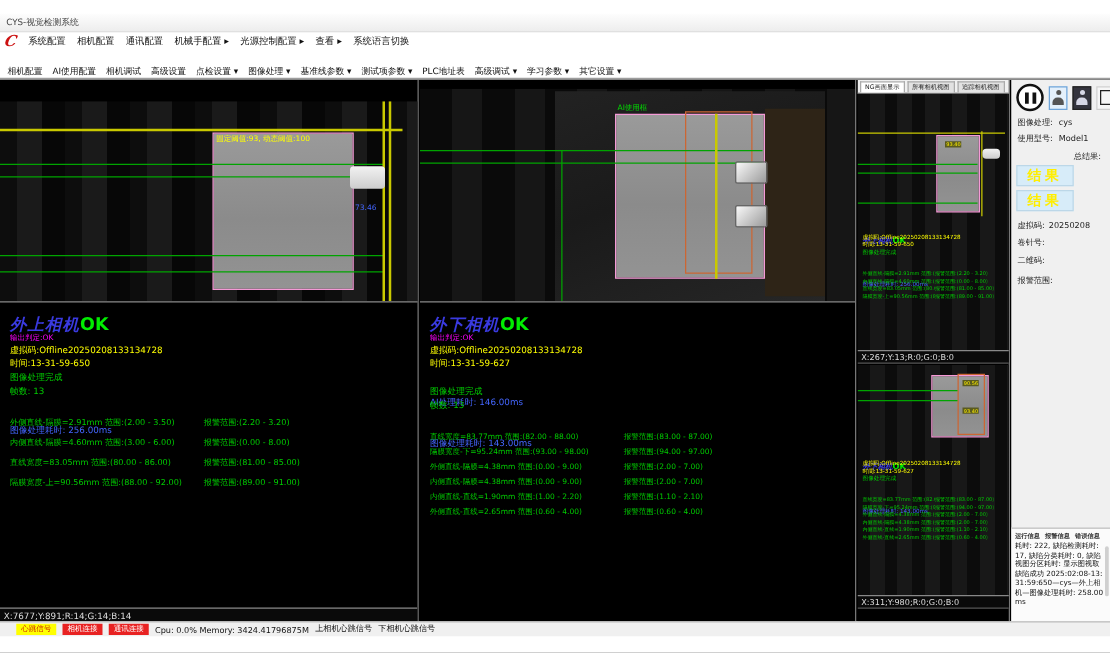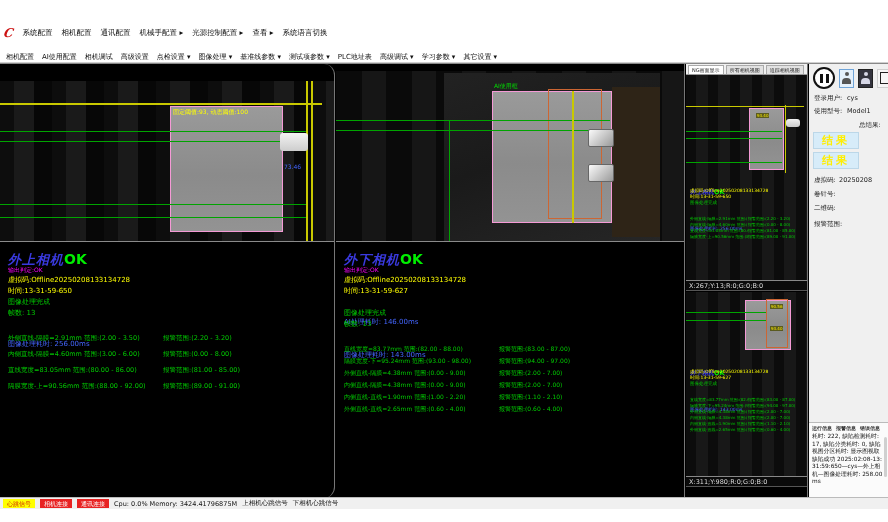--- a/index.html
+++ b/index.html
@@ -10,21 +10,21 @@
   .menubar{left:0;top:26px;width:888px;height:13px;background:#fff;display:flex;align-items:center;gap:9px;padding-left:4px;box-sizing:border-box;}
   .logo{color:#cc1111;font-family:"DejaVu Serif",serif;font-style:italic;font-weight:bold;font-size:12px;line-height:12px;transform:skewX(-12deg);}
   .menubar span.mi{font-size:7.5px;color:#111;cursor:default;}
   .tabstrip{left:0;top:39px;width:888px;height:12px;background:#f0f0f0;border-bottom:1px solid #aaa;box-sizing:border-box;}
   .runtab{position:absolute;left:3px;top:1px;height:11px;background:#fff;border:1px solid #aaa;border-bottom:none;font-size:7px;line-height:11px;padding:0 7px;color:#222;}
   .toolbar{left:0;top:51px;width:888px;height:12px;background:#fff;border-bottom:1px solid #cfcfcf;display:flex;align-items:center;gap:8px;padding-left:6px;box-sizing:border-box;}
   .toolbar span.ti{font-size:7px;color:#111;}
   
   .main{left:0;top:63px;width:888px;height:434px;background:#000;border-top:1px solid #888;box-sizing:border-box;}
   .panel{position:absolute;top:0;height:434px;background:#000;overflow:hidden;}
-  .p-left{left:0;width:335px;border-right:1px solid #777;box-sizing:border-box;border-radius:11px;}
+  .p-left{left:0;width:335px;border-right:1px solid #777;box-sizing:border-box;}
   .p-mid{left:336px;width:349px;border-right:1px solid #777;box-sizing:border-box;}
   .p-prev{left:686px;width:122px;border-right:1px solid #777;box-sizing:border-box;background:#000;}
   .p-side{left:809px;width:79px;background:#f0f0f0;}
   
   .scene{position:absolute;left:0;overflow:hidden;}
   .stripes{position:absolute;inset:0;background:repeating-linear-gradient(90deg,#0d0d0d 0 14px,#1a1a1a 14px 34px,#070707 34px 52px);}
   .hline{position:absolute;height:1px;}
   .vline{position:absolute;width:1px;}
   .green{background:#00a400;}
   .yellow{background:#c9c900;}
@@ -76,31 +76,34 @@
   .doorico:after{content:"➜";position:absolute;right:-5px;top:1px;font-size:7px;color:#222;line-height:8px;}
   .srow{position:absolute;left:5px;font-size:6.5px;color:#222;white-space:nowrap;}
   .sval{position:absolute;font-size:6.5px;color:#222;white-space:nowrap;}
   .resbox{position:absolute;left:4px;width:46px;height:17px;background:#d7ecf9;border:1px solid #bcd7e8;color:#ffee00;font-weight:bold;font-size:11px;line-height:16px;text-align:center;letter-spacing:3px;box-sizing:border-box;}
   .logpanel{position:absolute;left:0;top:358px;width:79px;height:76px;background:#fbfbfb;border-top:1px solid #bbb;box-sizing:border-box;}
   .logtabs{display:flex;gap:4px;padding:2px 0 1px 3px;}
   .logtabs span{font-size:5px;color:#333;font-weight:bold;}
   .logtext{font-size:5.8px;line-height:7.5px;color:#111;padding:1px 5px 0 3px;word-break:break-all;}
   .logscroll{position:absolute;right:1px;top:14px;width:3px;height:40px;background:#d0d0d0;border-radius:2px;}
   
-  .statusbar{left:0;top:497px;width:888px;height:12px;background:#f0f0f0;border-top:1px solid #bbb;display:flex;align-items:center;gap:5px;padding-left:3px;box-sizing:border-box;}
+  .statusbar{left:0;top:497px;width:888px;height:12px;background:#f0f0f0;border-top:1px solid #bbb;display:flex;align-items:center;gap:5px;padding-left:13px;box-sizing:border-box;}
   .badge{font-size:6px;line-height:9px;padding:0 4px;}
   .b-yel{background:#ffff00;color:#cc2200;}
   .b-red{background:#e82222;color:#fff;}
   .stext{font-size:6.5px;color:#111;white-space:nowrap;}
 </style>
 </head>
 <body>
 
 <div id="app">
 
+  <div class="abs titlebar">
+    <span>CYS-视觉检测系统</span>
+  </div>
 
   <div class="abs menubar">
     <span class="logo">C</span>
 
   <span class="mi">系统配置</span>
       <span class="mi">相机配置</span>
       <span class="mi">通讯配置</span>
       <span class="mi">机械手配置 ▸</span>
       <span class="mi">光源控制配置 ▸</span>
       <span class="mi">查看 ▸</span>
@@ -164,20 +167,21 @@
           </div>
           <div class="mrow" style="top: 302px;">
             <span class="mtext">直线宽度=83.05mm 范围:(80.00 - 86.00)</span>
             <span class="malarm">报警范围:(81.00 - 85.00)</span>
           </div>
           <div class="mrow" style="top: 318px;">
             <span class="mtext">隔膜宽度-上=90.56mm 范围:(88.00 - 92.00)</span>
             <span class="malarm">报警范围:(89.00 - 91.00)</span>
           </div>
         </div>
+      <div class="coordbar">X:7677;Y:891;R:14;G:14;B:14</div>
     </div>
 
     <div class="panel p-mid">
       <div class="scene" style="top:7px;width:349px;height:170px;">
         <div class="stripes" style="background:repeating-linear-gradient(90deg,#0a0a0a 0 26px,#161616 26px 50px);"></div>
         <div style="position:absolute;left:108px;top:2px;width:216px;height:168px;background:linear-gradient(160deg,#222 0%,#1a1a1a 45%,#262626 100%);"></div>
         <div style="position:absolute;left:276px;top:16px;width:48px;height:150px;background:#2e2417;"></div>
         <div class="part" style="left:156px;top:20px;width:120px;height:132px;"></div>
         <div class="orange-box" style="left:212px;top:18px;width:54px;height:130px;"></div>
         <div class="ai-label" style="left:158px;top:11px;">AI使用框</div>
@@ -330,21 +334,21 @@
         <div class="sbtn sel">
             <div class="person"></div>
           </div>
         <div class="sbtn dark">
             <div class="person"></div>
           </div>
         <div class="sbtn">
             <div class="doorico"></div>
           </div>
       </div>
-      <div class="srow" style="top:30px;">登录用户:</div>
+      <div class="srow" style="top:30px;">图像处理:</div>
       <div class="sval" style="left:38px;top:30px;">cys</div>
       <div class="srow" style="top:43px;">使用型号:</div>
       <div class="sval" style="left:38px;top:43px;">Model1</div>
       <div class="srow" style="top:57px;margin-left:45px;">总结果:</div>
       <div class="resbox" style="top:68px;">结果</div>
       <div class="resbox" style="top:88px;">结果</div>
       <div class="srow" style="top:112px;">虚拟码:</div>
       <div class="sval" style="left:30px;top:112px;">20250208</div>
       <div class="srow" style="top:126px;">卷针号:</div>
       <div class="srow" style="top:140px;">二维码:</div>

